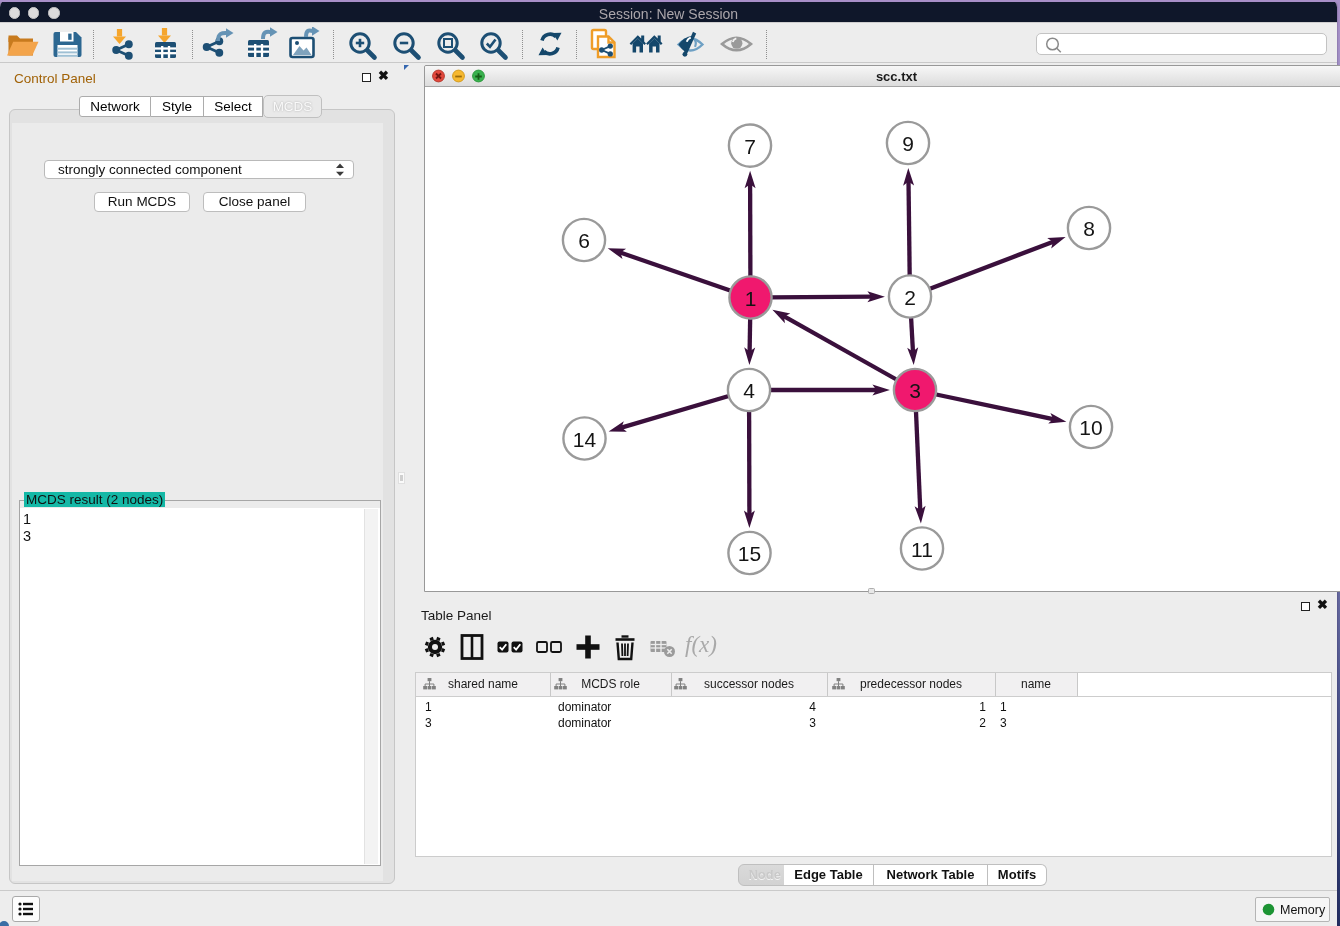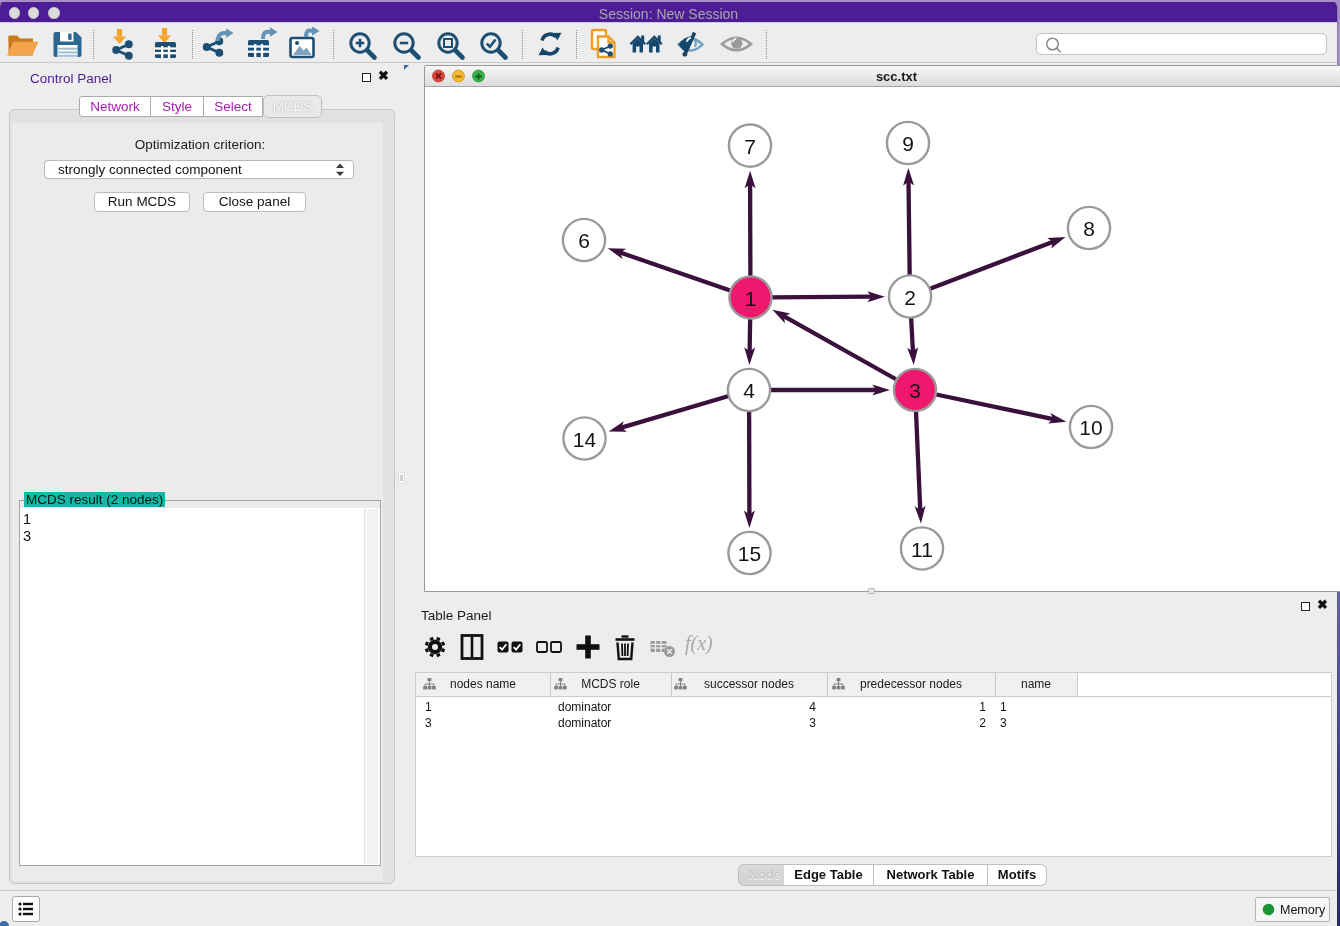--- a/index.html
+++ b/index.html
@@ -2,36 +2,36 @@
 <html><head>
 <meta charset="utf-8">
 <style>
 html,body{margin:0;padding:0;}
 body{width:1340px;height:926px;overflow:hidden;position:relative;
   background:linear-gradient(180deg,#a88fc8 0%,#9a96c8 20%,#7a7ab0 55%,#39457e 85%,#232f62 100%);
   font-family:"Liberation Sans",sans-serif;}
 #app{position:absolute;left:0;top:0;width:1337px;height:926px;background:#ededed;
   border-radius:7px 7px 0 0;box-shadow:0 0 2px rgba(40,20,60,.55);}
 .abs{position:absolute;}
-#titlebar{left:0;top:0;width:1337px;height:22px;background:#4c1d95;border-radius:7px 7px 0 0;
+#titlebar{left:0;top:0;width:1337px;height:22px;background:#0f172a;border-radius:7px 7px 0 0;
   border-bottom:1px solid #cfcecf;}
 .tl{position:absolute;top:7px;width:11.5px;height:11.5px;border-radius:50%;
   background:#dcdbdc;border:1px solid #c6c5c6;box-sizing:border-box;}
 #title-text{position:absolute;top:6px;left:0;width:1337px;text-align:center;
   font-size:14px;color:#aba6ab;}
 #toolbar{left:0;top:23px;width:1337px;height:39px;background:#ededed;border-bottom:1px solid #c9c9c9;box-sizing:content-box;}
 .sep{position:absolute;top:30px;height:29px;width:0;border-left:1px dotted #8f8f8f;}
 #searchbox{position:absolute;left:1036px;top:33px;width:291px;height:22px;background:#fff;
   border:1px solid #c3c3c3;border-radius:5px;box-sizing:border-box;}
 
-#cp-title{position:absolute;left:30px;top:71px;font-size:13.5px;color:#4c1d95;}
+#cp-title{position:absolute;left:14px;top:71px;font-size:13.5px;color:#a16207;}
 .float-ico{position:absolute;width:9px;height:9px;border:1.6px solid #222;box-sizing:border-box;background:#fff;}
 .x-ico{position:absolute;font-size:13px;font-weight:bold;color:#111;}
 .cptab{position:absolute;z-index:5;top:96px;height:21px;box-sizing:border-box;background:#fff;
-  border:1px solid #acacac;font-size:13.5px;color:#a21caf;text-align:center;line-height:19px;}
+  border:1px solid #acacac;font-size:13.5px;color:#000000;text-align:center;line-height:19px;}
 #tab-mcds{position:absolute;z-index:5;left:263px;top:95px;width:59px;height:23px;box-sizing:border-box;
   background:#e9e9e9;border:1px solid #c0c0c0;border-radius:5px;
   font-size:13.5px;color:#fafafa;text-shadow:0 0 2px rgba(160,160,160,.9);text-align:center;line-height:21px;}
 #cp-outer{position:absolute;left:9px;top:109px;width:386px;height:775px;background:#e2e2e2;
   border:1px solid #c6c6c6;border-radius:6px;box-sizing:border-box;}
 #cp-inner{position:absolute;left:12px;top:123px;width:371px;height:758px;background:#ebebeb;}
 #opt-label{position:absolute;left:0;top:137px;width:400px;text-align:center;font-size:13.5px;color:#1a1a1a;}
 #dropdown{position:absolute;left:44px;top:160px;width:310px;height:19px;background:#fff;
   border:1px solid #b9b9b9;border-radius:4px;box-sizing:border-box;font-size:13.5px;color:#111;
   line-height:17px;padding-left:13px;}
@@ -212,21 +212,20 @@
 
   <div id="cp-title">Control Panel</div>
   <div class="float-ico" style="left:362px;top:73px;"></div>
   <div class="x-ico" style="left:378px;top:68px;">✖</div>
   <div class="cptab" style="left:79px;width:72px;border-radius:3px 0 0 3px;">Network</div>
   <div class="cptab" style="left:151px;width:53px;border-left:none;">Style</div>
   <div class="cptab" style="left:204px;width:59px;border-left:none;">Select</div>
   <div id="tab-mcds">MCDS</div>
   <div id="cp-outer"></div>
   <div id="cp-inner"></div>
-  <div id="opt-label">Optimization criterion:</div>
   <div id="dropdown">strongly connected component
     <svg width="12" height="14" style="position:absolute;right:7px;top:2px">
       <polygon points="6,0.5 10,5 2,5" fill="#3a3a3a"></polygon>
       <polygon points="6,13 10,8.7 2,8.7" fill="#3a3a3a"></polygon>
     </svg>
   </div>
   <div class="btn" style="left:94px;width:96px;">Run MCDS</div>
   <div class="btn" style="left:203px;width:103px;">Close panel</div>
   <div id="fieldset"></div>
   <div id="fs-white"></div>
@@ -355,21 +354,21 @@
         <rect x="2.5" y="9" width="16" height="11" rx="1" fill="#9b9b9b"></rect>
         <g stroke="#ededed" stroke-width="1.3">
           <line x1="2.5" y1="12.5" x2="18.5" y2="12.5"></line>
           <line x1="2.5" y1="16" x2="18.5" y2="16"></line>
           <line x1="7.5" y1="9" x2="7.5" y2="20"></line>
           <line x1="13" y1="9" x2="13" y2="20"></line>
         </g>
         <circle cx="21.5" cy="19.5" r="5.5" fill="#9b9b9b"></circle>
         <path d="M19.3 17.3 L23.7 21.7 M23.7 17.3 L19.3 21.7" stroke="#ededed" stroke-width="1.6"></path>
       </svg>
-<div style="position:absolute;left:685px;top:632px;width:46px;font-family:'Liberation Serif',serif;font-style:italic;font-size:20px;color:#a9a9a9;">f(x)</div>
+<div style="position:absolute;left:685px;top:632px;width:46px;font-family:'Liberation Serif',serif;font-style:italic;font-size:23px;color:#a9a9a9;">f(x)</div>
     </div>
   <div id="table">
     <div id="thead"></div>
       <svg width="13" height="12" style="position:absolute;left:7px;top:5px" viewBox="0 0 13 12">
         <g fill="#818181">
           <rect x="4.6" y="0" width="3.8" height="3.2"></rect>
           <rect x="0.2" y="8" width="3.8" height="3.4"></rect>
           <rect x="4.6" y="8" width="3.8" height="3.4"></rect>
           <rect x="9" y="8" width="3.8" height="3.4"></rect>
         </g>
@@ -409,21 +408,21 @@
         <g stroke="#818181" stroke-width="1" fill="none">
           <path d="M6.5 3.2 L6.5 8 M2.1 8 L2.1 6 L10.9 6 L10.9 8"></path>
         </g>
       </svg>    
       <div class="hsep" style="left:134px;"></div>
     <div class="hsep" style="left:255px;"></div>
     <div class="hsep" style="left:411px;"></div>
     <div class="hsep" style="left:579px;"></div>
     <div class="hsep" style="left:661px;"></div>
     <div id="thead-border"></div>
-    <div class="hlabel" style="left:0px;width:134px;">nodes name</div>
+    <div class="hlabel" style="left:0px;width:134px;">shared name</div>
     <div class="hlabel" style="left:134px;width:121px;">MCDS role</div>
     <div class="hlabel" style="left:255px;width:156px;">successor nodes</div>
     <div class="hlabel" style="left:411px;width:168px;">predecessor nodes</div>
     <div class="hlabel" style="left:579px;width:82px;">name</div>
     <div class="cell" style="left:9px;top:27px;">1</div>
     <div class="cell" style="left:142px;top:27px;">dominator</div>
     <div class="cell" style="left:340px;top:27px;width:60px;text-align:right;">4</div>
     <div class="cell" style="left:510px;top:27px;width:60px;text-align:right;">1</div>
     <div class="cell" style="left:584px;top:27px;">1</div>
     <div class="cell" style="left:9px;top:43px;">3</div>

